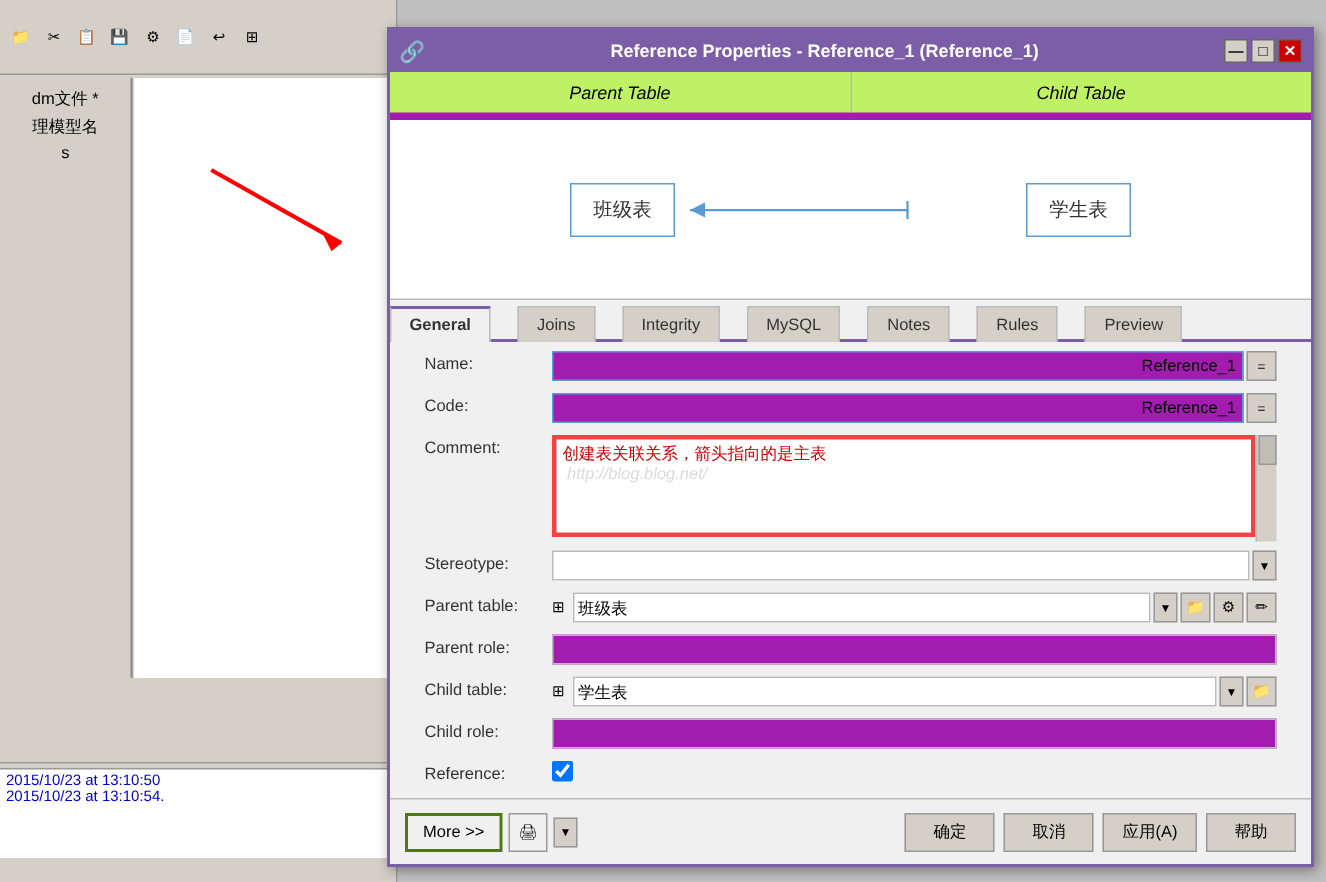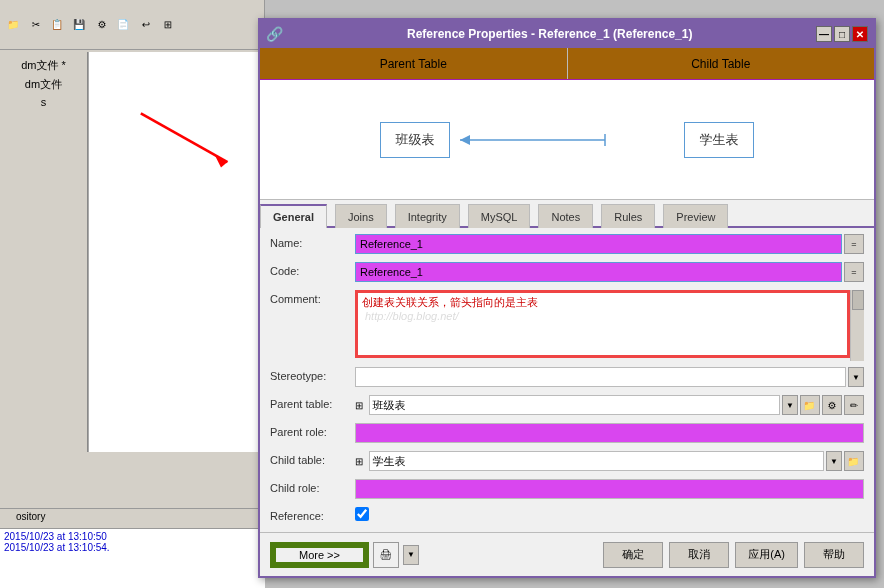--- a/index.html
+++ b/index.html
@@ -41,21 +41,21 @@
       display: inline-flex;
       align-items: center;
       justify-content: center;
       font-size: 10px;
       cursor: pointer;
     }
 
     
     .log-area {
       position: absolute;
-      bottom: 0;
+      bottom: 16px;
       left: 0;
       width: 265px;
       height: 60px;
       background: white;
       border-top: 1px solid #999;
       font-size: 10px;
       padding: 2px 4px;
       color: #0000cc;
       overflow: hidden;
     }
@@ -127,22 +127,23 @@
       color: black;
       border: 1px solid #666;
     }
 
     .dialog-btn.close { background: #cc0000; color: white; }
 
     
     .table-headers {
       display: flex;
       height: 32px;
-      border-bottom: 1px solid #a21caf;
-      background: #a16207;
+      border-bottom: 5px solid #a21caf;
+      background: #bef264;
+      font-style: italic;
     }
 
     .table-header-parent {
       flex: 1;
       display: flex;
       align-items: center;
       justify-content: center;
       border-right: 1px solid #bbb;
       font-size: 12px;
       font-weight: normal;
@@ -196,21 +197,21 @@
       height: 100%;
     }
 
     
     .tabs-bar {
       display: flex;
       height: 28px;
       background: #f0f0f0;
       border-bottom: 2px solid #7b5ea7;
       padding-top: 4px;
-      gap: 6px;
+      gap: 16px;
     }
 
     .tab {
       padding: 2px 12px;
       height: 24px;
       display: flex;
       align-items: center;
       cursor: pointer;
       font-size: 11px;
       border: 1px solid #bbb;
@@ -222,21 +223,21 @@
 
     .tab.active {
       background: #f0f0f0;
       border-top: 2px solid #7b5ea7;
       font-weight: bold;
       z-index: 1;
     }
 
     
     .form-area {
-      padding: 6px 10px;
+      padding: 6px 23px;
       background: #f0f0f0;
     }
 
     .form-row {
       display: flex;
       align-items: flex-start;
       margin-bottom: 6px;
       min-height: 22px;
     }
 
@@ -245,24 +246,25 @@
       font-size: 11px;
       padding-top: 3px;
       color: #333;
       flex-shrink: 0;
     }
 
     .form-input {
       flex: 1;
       height: 20px;
       border: 1px solid #5b9bd5;
-      background: #d946ef;
+      background: #a21caf;
       font-size: 11px;
       padding: 1px 4px;
       outline: none;
+      text-align: right;
     }
 
     .form-textarea {
       flex: 1;
       height: 68px;
       border: 3px solid #ef4444;
       background: white;
       font-size: 11px;
       padding: 2px 4px;
       resize: none;
@@ -379,23 +381,23 @@
     }
 
     .footer-right {
       margin-left: auto;
       display: flex;
       gap: 6px;
     }
 
     .btn-more {
       height: 26px;
-      padding: 0 23px;
-      background: #f0f0f0;
-      border: 6px solid #4d7c0f;
+      padding: 0 10px;
+      background: #f0f0f0;
+      border: 2px solid #4d7c0f;
       cursor: pointer;
       font-size: 11px;
       display: flex;
       align-items: center;
     }
 
     .btn-report {
       width: 26px; height: 26px;
       background: #f0f0f0;
       border: 1px solid #999;
@@ -426,21 +428,21 @@
     <span class="toolbar-icon">📋</span>
     <span class="toolbar-icon">💾</span>
     <span class="toolbar-icon">⚙</span>
     <span class="toolbar-icon">📄</span>
     <span class="toolbar-icon">↩</span>
     <span class="toolbar-icon">⊞</span>
   </div>
 
   <div style="position:absolute; top:52px; left:0; width:88px; height:400px; background:#d4d0c8; border-right:1px solid #888; font-size:11px; padding:4px;text-align:center;">
     <div style="padding:2px 0;">dm文件 *</div>
-    <div style="padding:2px 0;">dm文件</div>
+    <div style="padding:2px 0;">理模型名</div>
     <div style="padding:2px 0;">s</div>
   </div>
 
   <div style="position:absolute; top:52px; left:88px; width:177px; height:400px; background:white; border-left:1px solid #aaa;"></div>
 
   <div class="repository-tab">
     <span>ository</span>
   </div>
 
   <div class="log-area">

